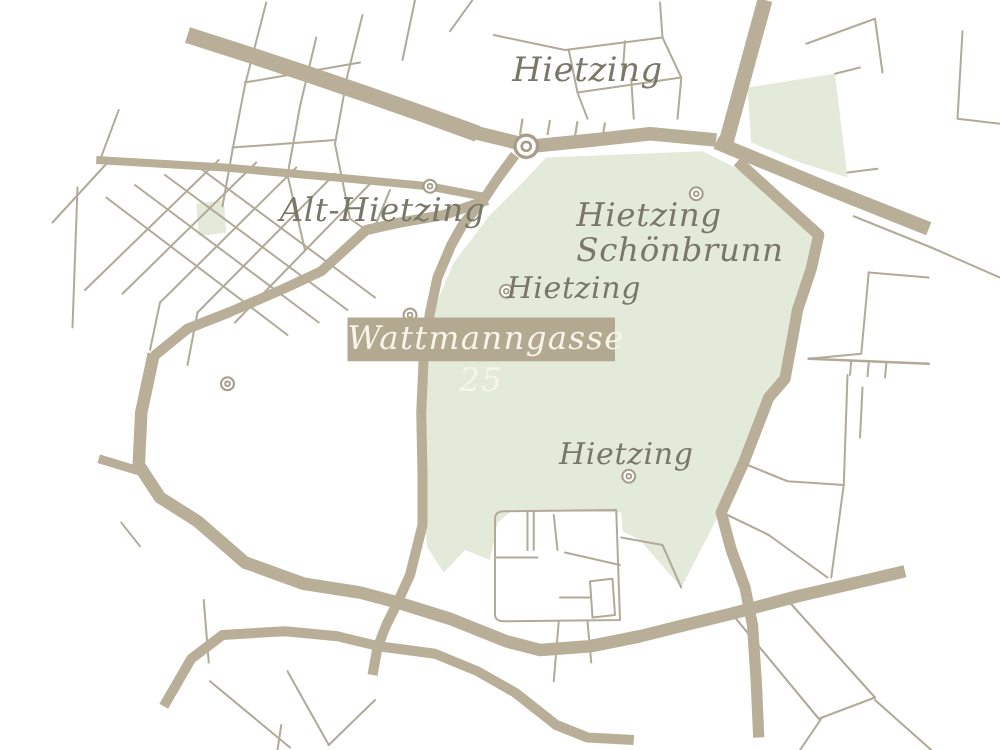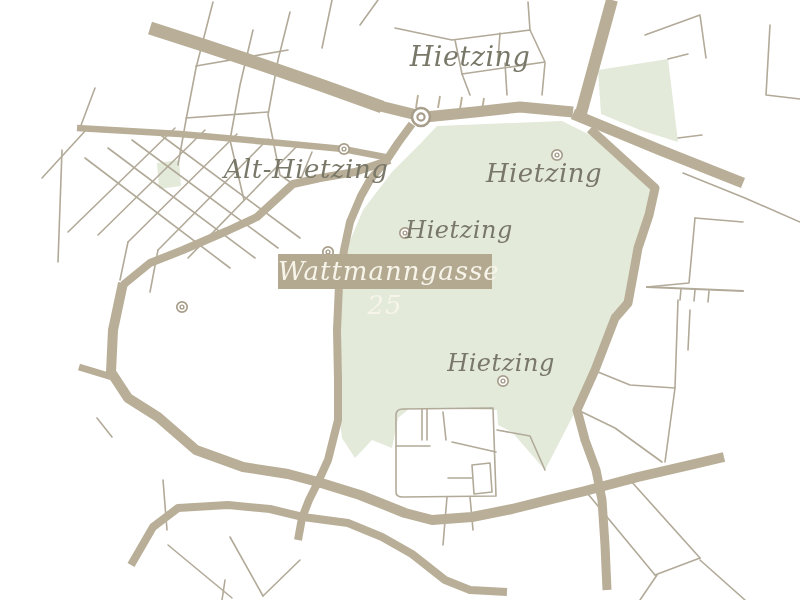--- a/index.html
+++ b/index.html
@@ -185,18 +185,19 @@
       </g>
     </g>
   </svg>
 
   <div class="label lbl-hietzing">
     <div>Hietzing</div>
   </div>
   <div class="label lbl-alt">Alt-Hietzing</div>
   <div class="label lbl-schloss">
     <div>Hietzing</div>
+    <div>Schönbrunn</div>
   </div>
   <div class="label lbl-tierpark">Hietzing</div>
   <div class="label lbl-gloriette">Hietzing</div>
   <div class="badge">Wattmanngasse 25</div>
 
 </div>
 
 </body></html>

